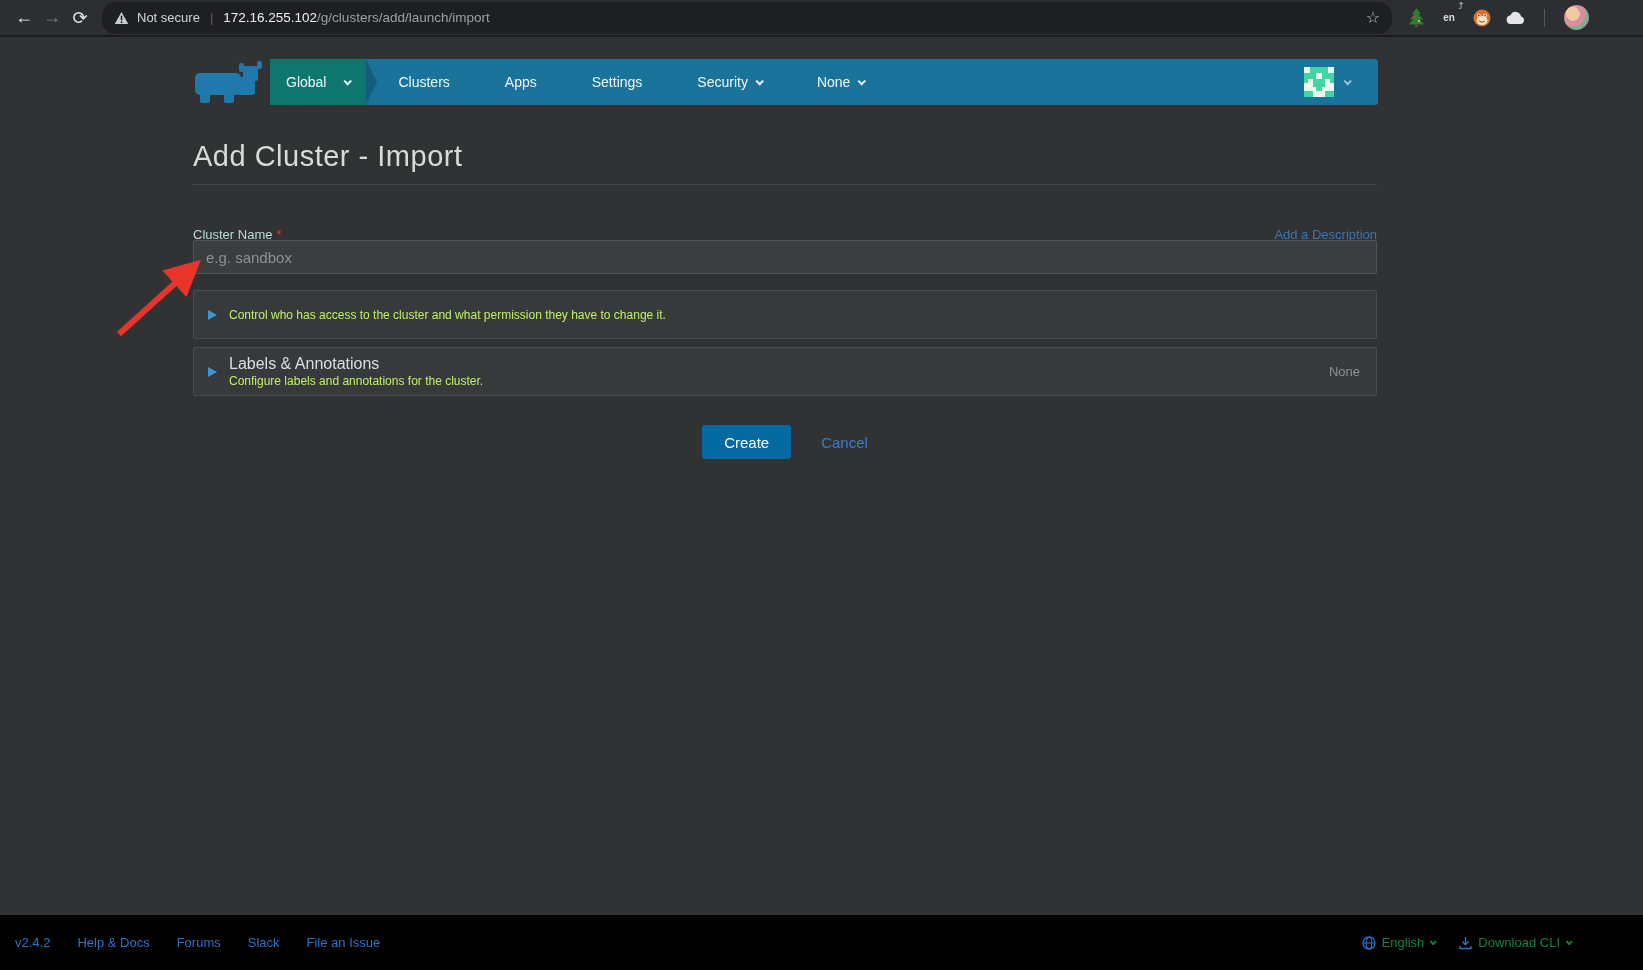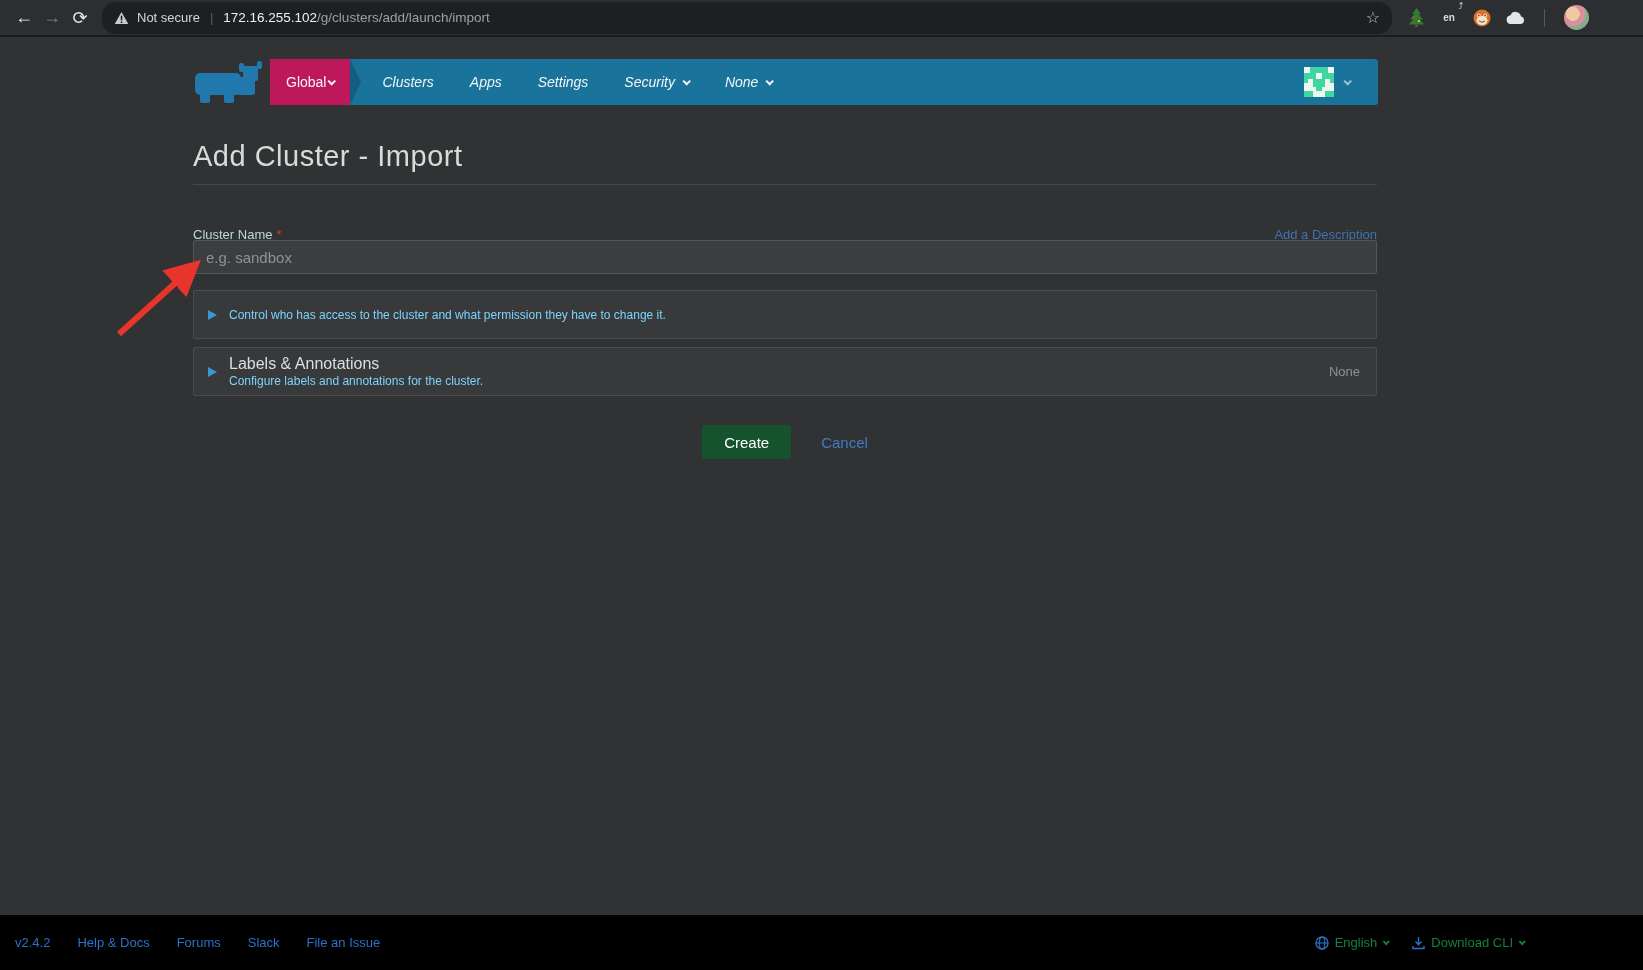--- a/index.html
+++ b/index.html
@@ -37,28 +37,28 @@
     background:radial-gradient(circle at 35% 35%, #f0c9a0 0 30%, #d98f9d 31% 55%, #7fae8f 56% 75%, #8f6f56 76% 100%); }
 
   
   .logo { position:absolute; left:193px; top:60px; }
   .navbar {
     position:absolute; left:270px; top:59px; width:1108px; height:46px;
     background:#19739b; display:flex; align-items:center; border-radius:0 3px 3px 0;
     color:#f2f6f8; font-size:14px;
   }
   .nav-global {
-    position:relative; height:100%; background:#be185d; display:flex; align-items:center;
-    gap:2px; padding:0 16px; cursor:pointer;
+    position:relative; height:100%; background:#0f766e; display:flex; align-items:center;
+    gap:18px; padding:0 16px; cursor:pointer;
   }
   .nav-global::after {
     content:""; position:absolute; right:-11px; top:0; width:0; height:0;
     border-left:11px solid #135e80; border-top:23px solid transparent; border-bottom:23px solid transparent;
   }
-  .nav-items { display:flex; align-items:flex-start; gap:36px; margin-left:32px;font-style:italic; }
+  .nav-items { display:flex; align-items:flex-start; gap:55px; margin-left:32px; }
   .nav-item { display:flex; align-items:center; gap:8px; cursor:pointer; }
   .chev { display:inline-block; width:6px; height:6px; border-right:2px solid currentColor;
     border-bottom:2px solid currentColor; transform:rotate(45deg) translateY(-1px); }
   .nav-user { position:absolute; right:28px; top:8px; display:flex; align-items:center; gap:10px; cursor:pointer; }
   .nav-user .chev { color:#9fc3d4; }
 
   
   .page-title { position:absolute; left:193px; top:140px; font-size:29px; font-weight:300;
     color:#d9dbdb; letter-spacing:.5px; }
   .title-divider { position:absolute; left:193px; top:184px; width:1184px; height:1px; background:#454749; }
@@ -79,35 +79,35 @@
   .accordion {
     position:absolute; left:193px; width:1184px; height:49px;
     background:#37393b; border:1px solid #4a4c4e; border-radius:2px;
     display:flex; align-items:center; padding:0 16px 0 14px; cursor:pointer;
   }
   .acc-1 { top:290px; } .acc-2 { top:347px; }
   .play { width:0; height:0; border-left:9px solid #3b96d2; border-top:5px solid transparent;
     border-bottom:5px solid transparent; margin-right:12px; flex:0 0 auto; }
   .acc-text { display:flex; flex-direction:column; gap:2px; }
   .acc-title { font-size:16px; color:#dcdedf; line-height:17px; }
-  .acc-desc { font-size:12px; color:#7dd3fc; }
+  .acc-desc { font-size:12px; color:#bef264; }
   .acc-value { margin-left:auto; color:#8f9193; font-size:13px; }
 
   .btn-row { position:absolute; left:193px; top:425px; width:1184px;
     display:flex; justify-content:center; align-items:center; gap:30px; }
-  .btn-create { height:34px; padding:0 22px; background:#14532d; border:none; border-radius:3px;
+  .btn-create { height:34px; padding:0 22px; background:#0369a1; border:none; border-radius:3px;
     color:#ffffff; font-size:15px; cursor:pointer; font-family:"Liberation Sans", sans-serif; }
   .link-cancel { color:#3f7cc2; font-size:15px; cursor:pointer; }
 
   .arrow-overlay { position:absolute; left:103px; top:246px; pointer-events:none; }
 
   
   .footer {
     position:absolute; left:0; bottom:0; width:100%; height:55px; background:#000000;
-    display:flex; align-items:center; padding:0 119px 0 15px; font-size:13px;
+    display:flex; align-items:center; padding:0 72px 0 15px; font-size:13px;
   }
   .footer a, .footer .f-link { color:#2a72c8; text-decoration:none; cursor:pointer; }
   .f-left { display:flex; align-items:center; gap:27px; }
   .f-right { margin-left:auto; display:flex; align-items:center; gap:24px; }
   .f-item { display:flex; align-items:center; gap:6px; color:#15803d; cursor:pointer; }
   .f-item .chev { width:5px; height:5px; }
 </style>
 </head>
 <body>
 

